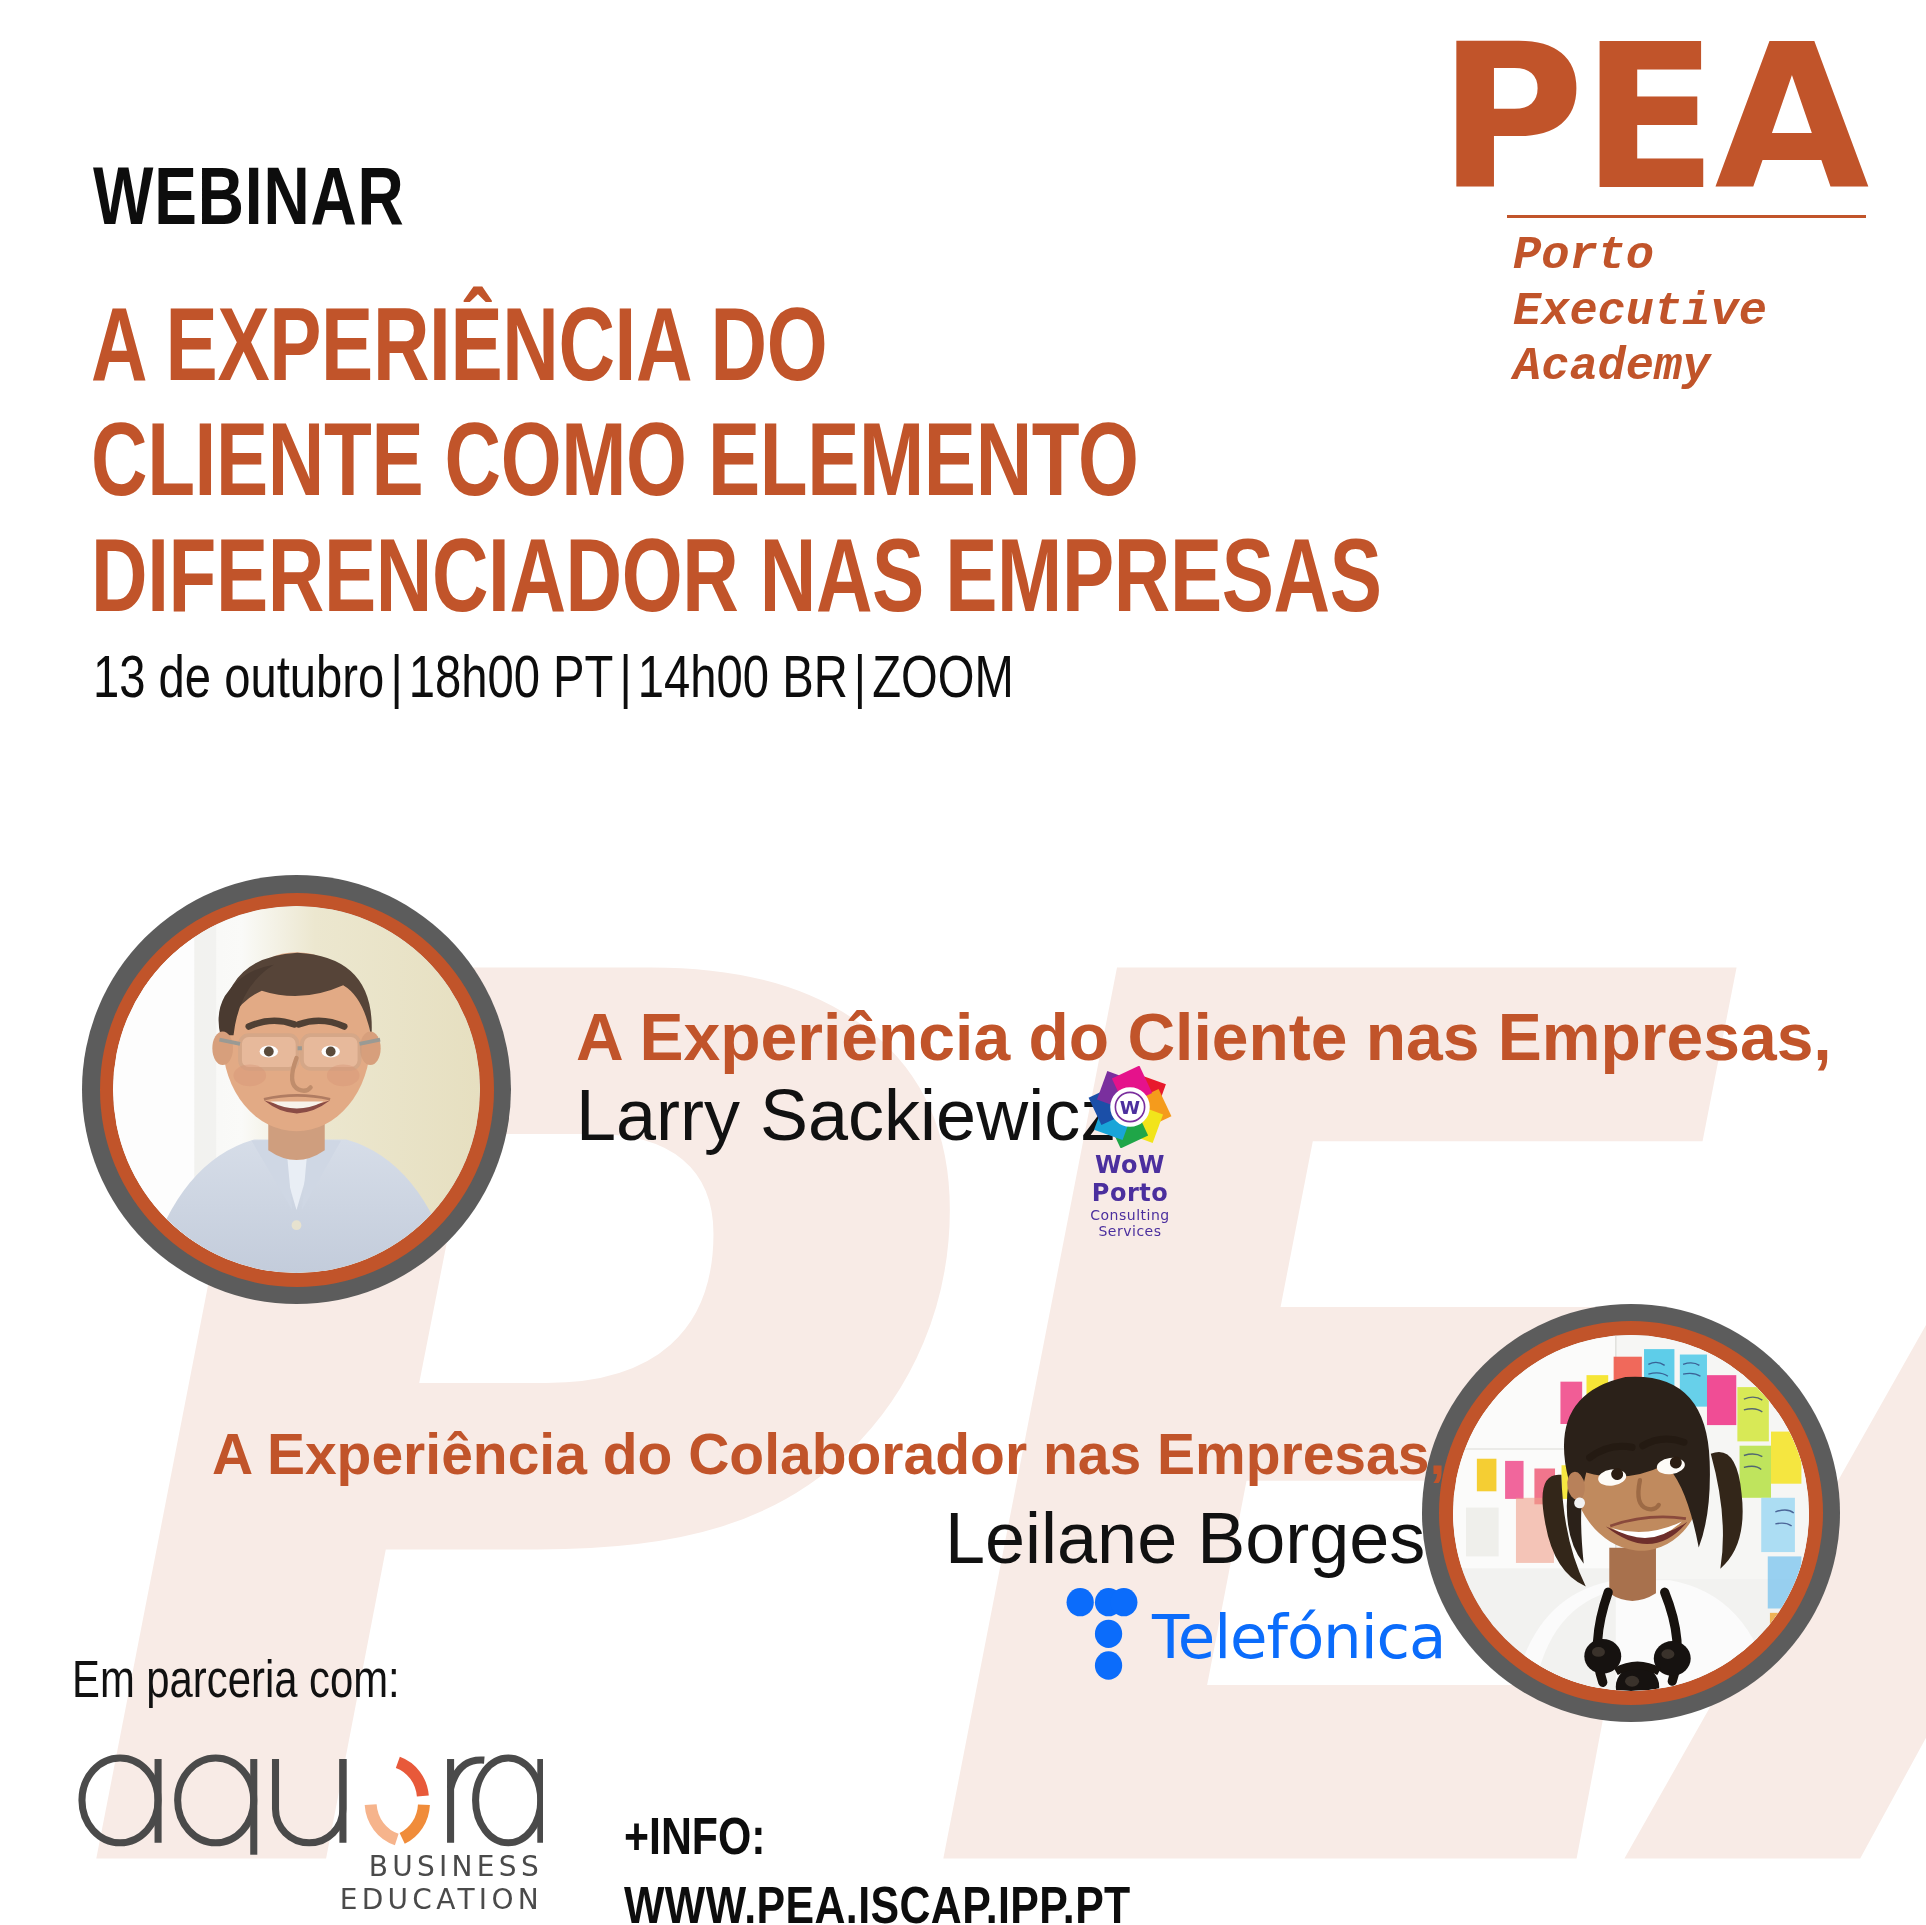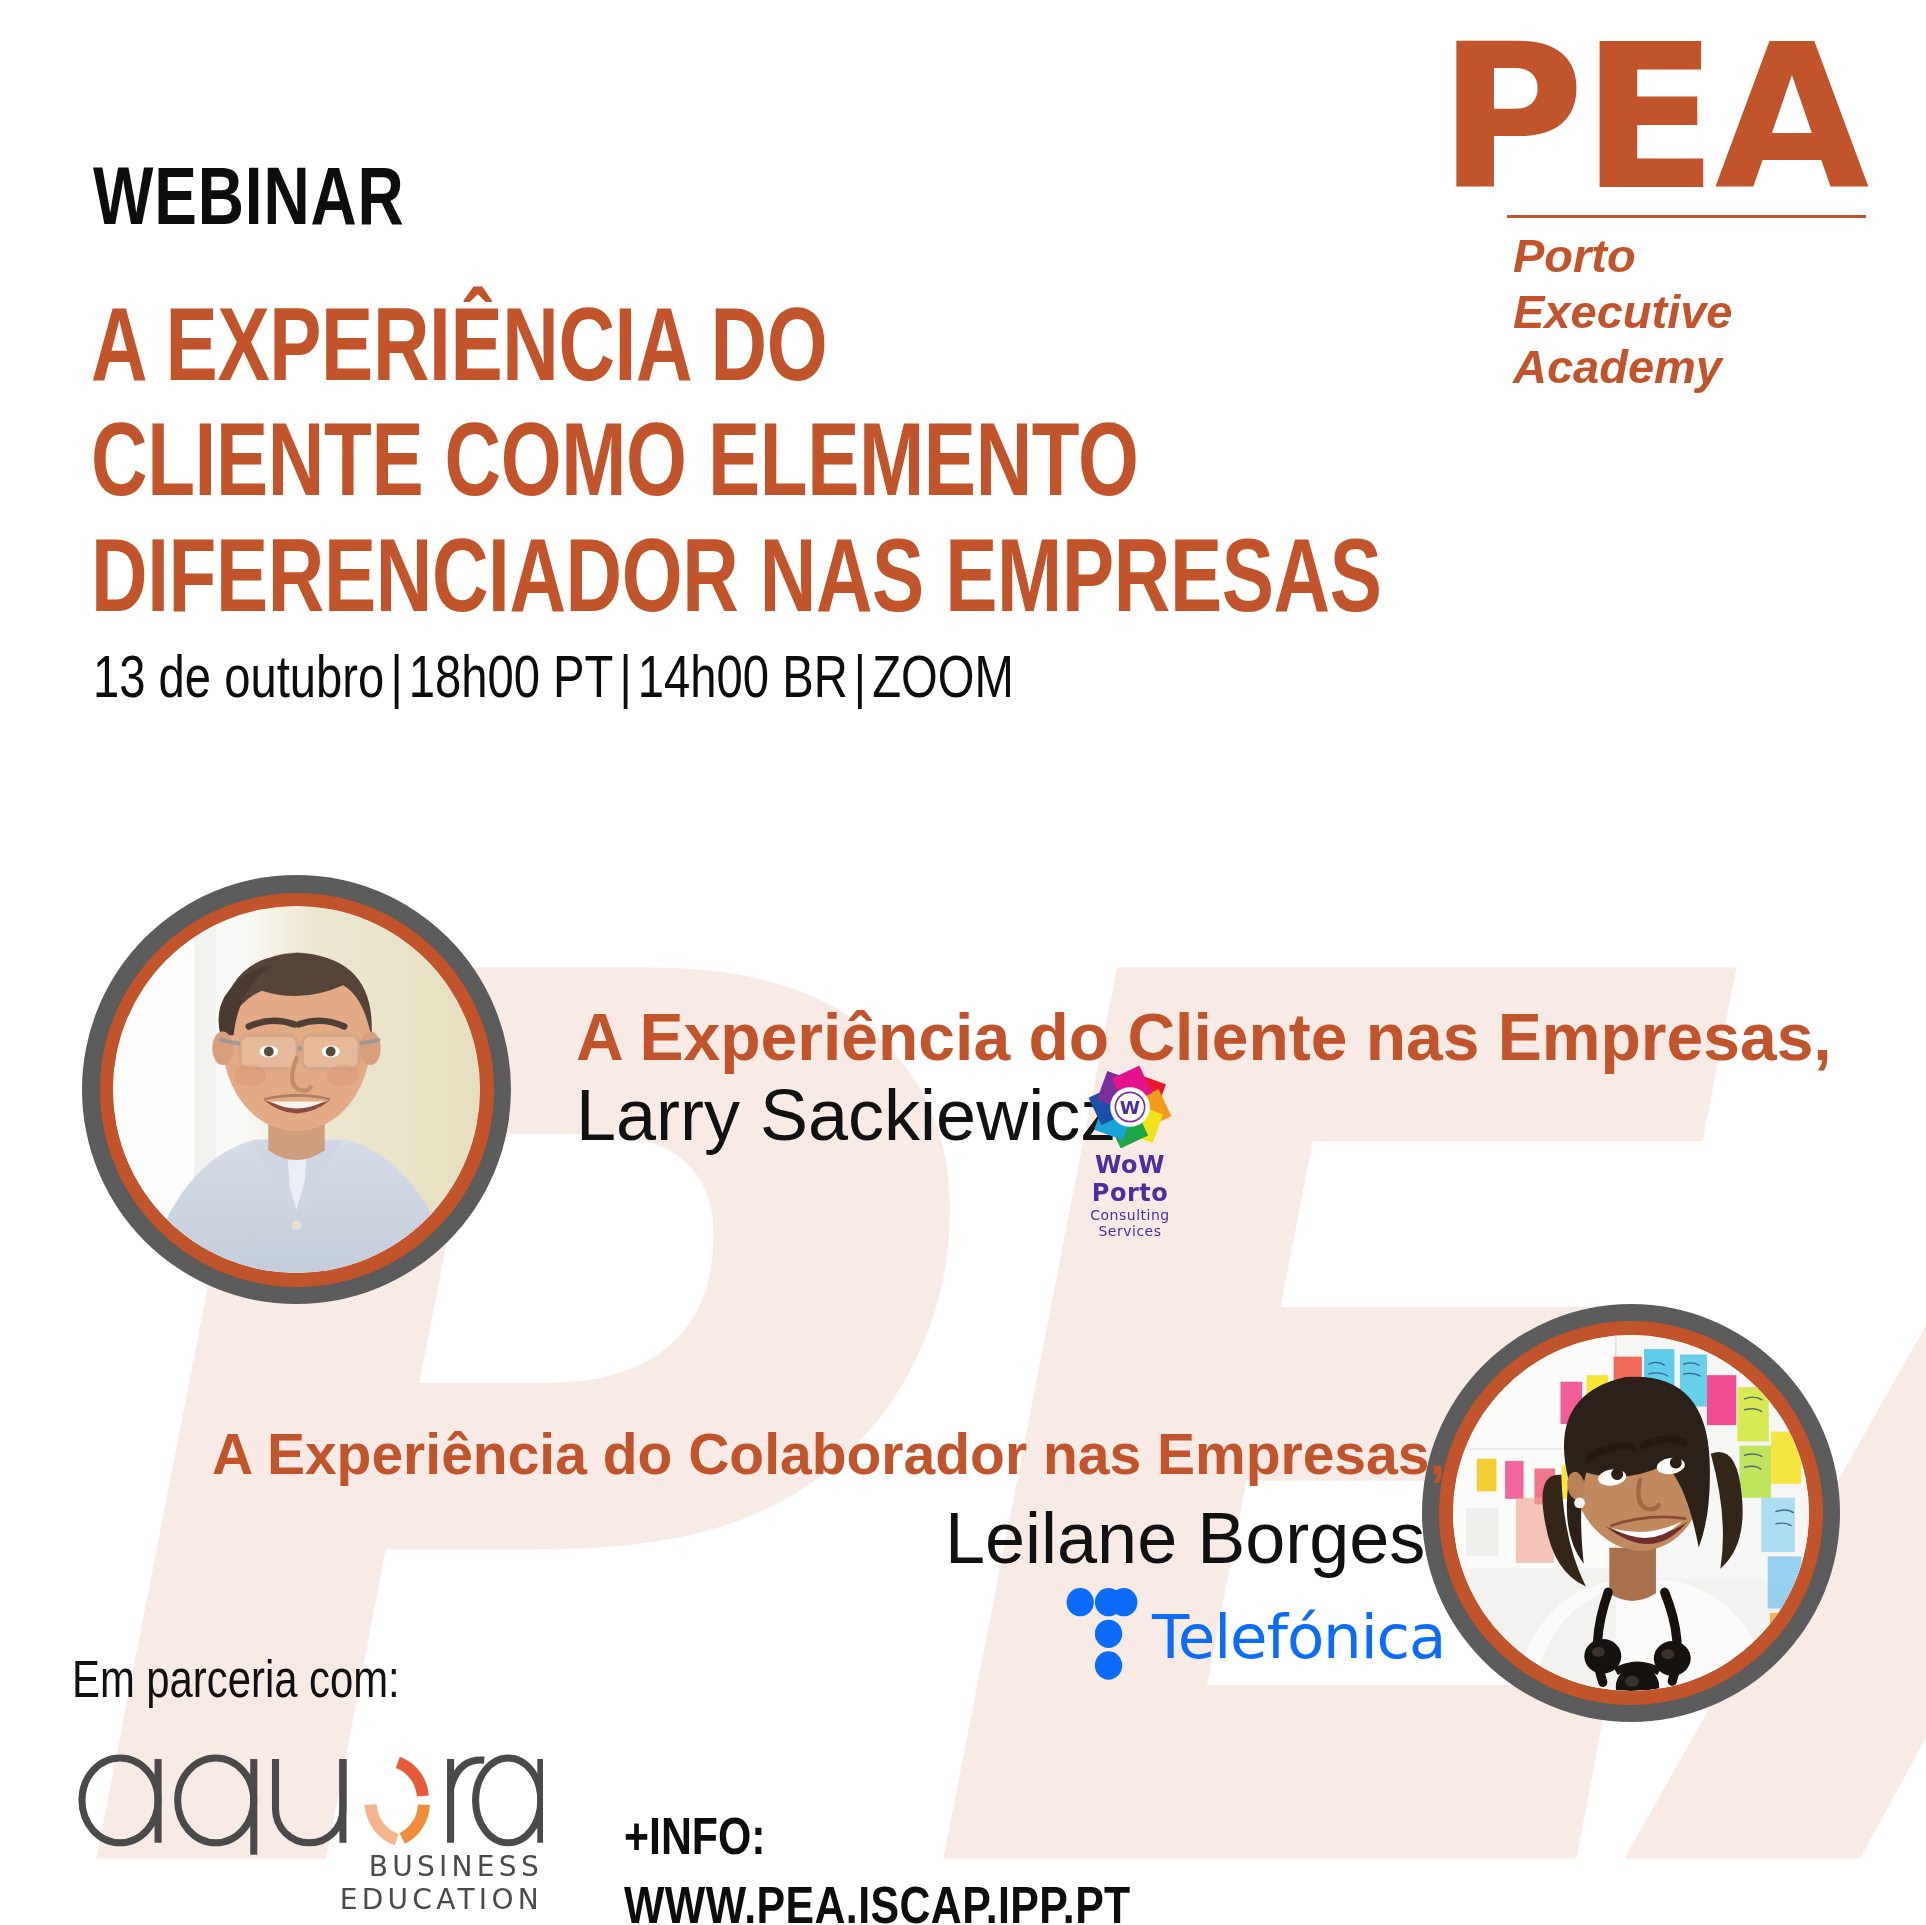--- a/index.html
+++ b/index.html
@@ -61,21 +61,21 @@
     line-height:.88; letter-spacing:-3.3px;
     font-family:"DejaVu Sans", sans-serif;
     text-align:right;
   }
   #pea-logo .pea-rule{
     height:3.8px; background:#c1542a; margin:8.7px 0 9.8px 76px;
   }
   #pea-logo .pea-sub{
     color:#c1542a; font-style:italic; font-weight:bold;
     font-size:47px; line-height:1.18; margin-left:82px;
-    font-family:Liberation Sans, sans-serif;
+    font-family:Liberation Mono, monospace;
   }
 
   
   .avatar{
     position:absolute; border-radius:50%;
     background:#5c5c5c;
     z-index:4;
     display:flex; align-items:center; justify-content:center;
   }
   .avatar .ring-orange{

